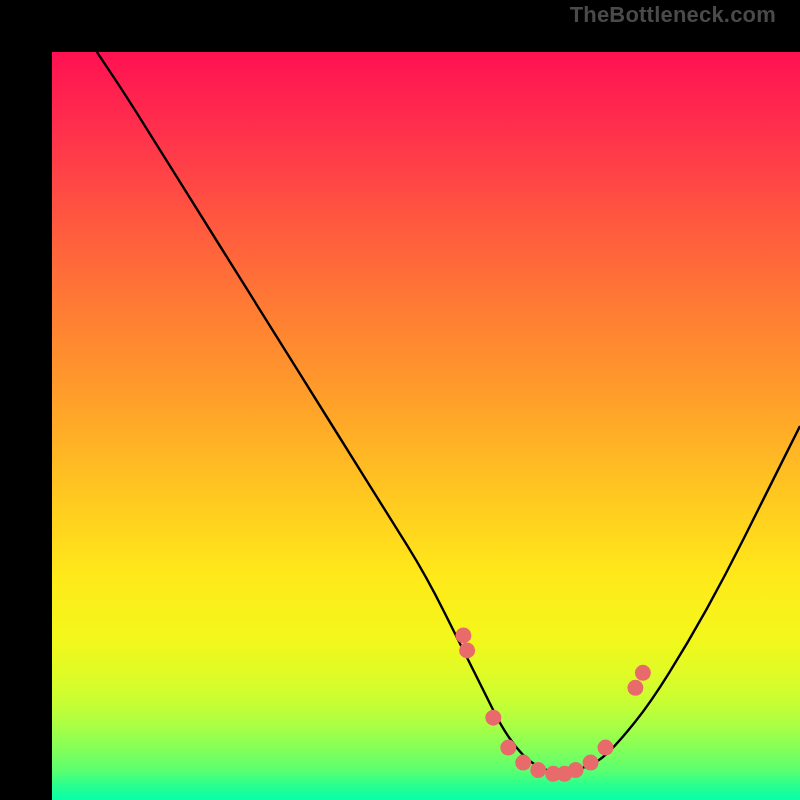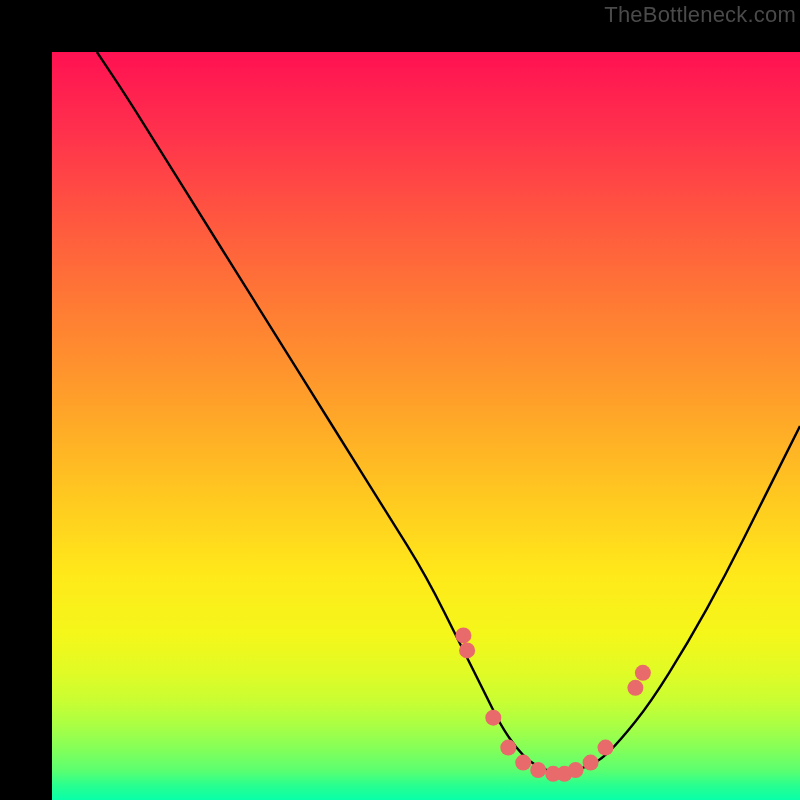--- a/index.html
+++ b/index.html
@@ -42,24 +42,24 @@
       #aaff44 90%,
       #86ff58 93%,
       #5cff70 96%,
       #2aff8e 98%,
       #08ffa9 100%
     );
   }
   .watermark {
     position: absolute;
     top: 2px;
-    right: 4px;
+    right: 24px;
     color: #4a4a4a;
     font-size: 22px;
-    font-weight: 400;
+    font-weight: 700;
     letter-spacing: 0.2px;
     z-index: 5;
     user-select: none;
   }
   svg.curve {
     position: absolute;
     inset: 0;
     width: 748px;
     height: 748px;
     z-index: 2;

